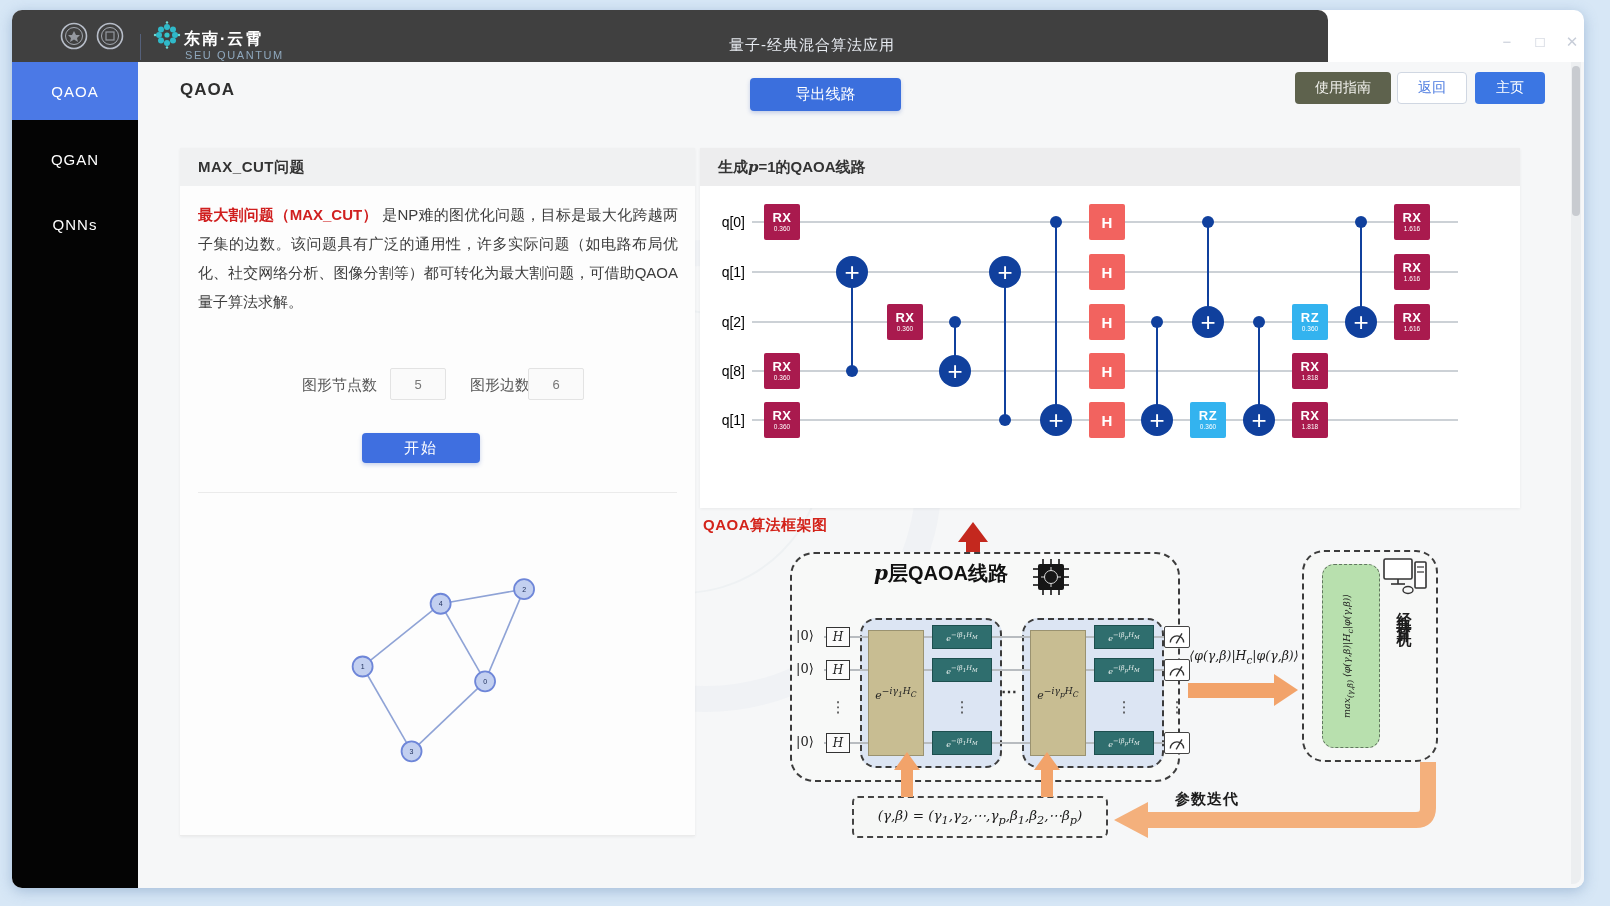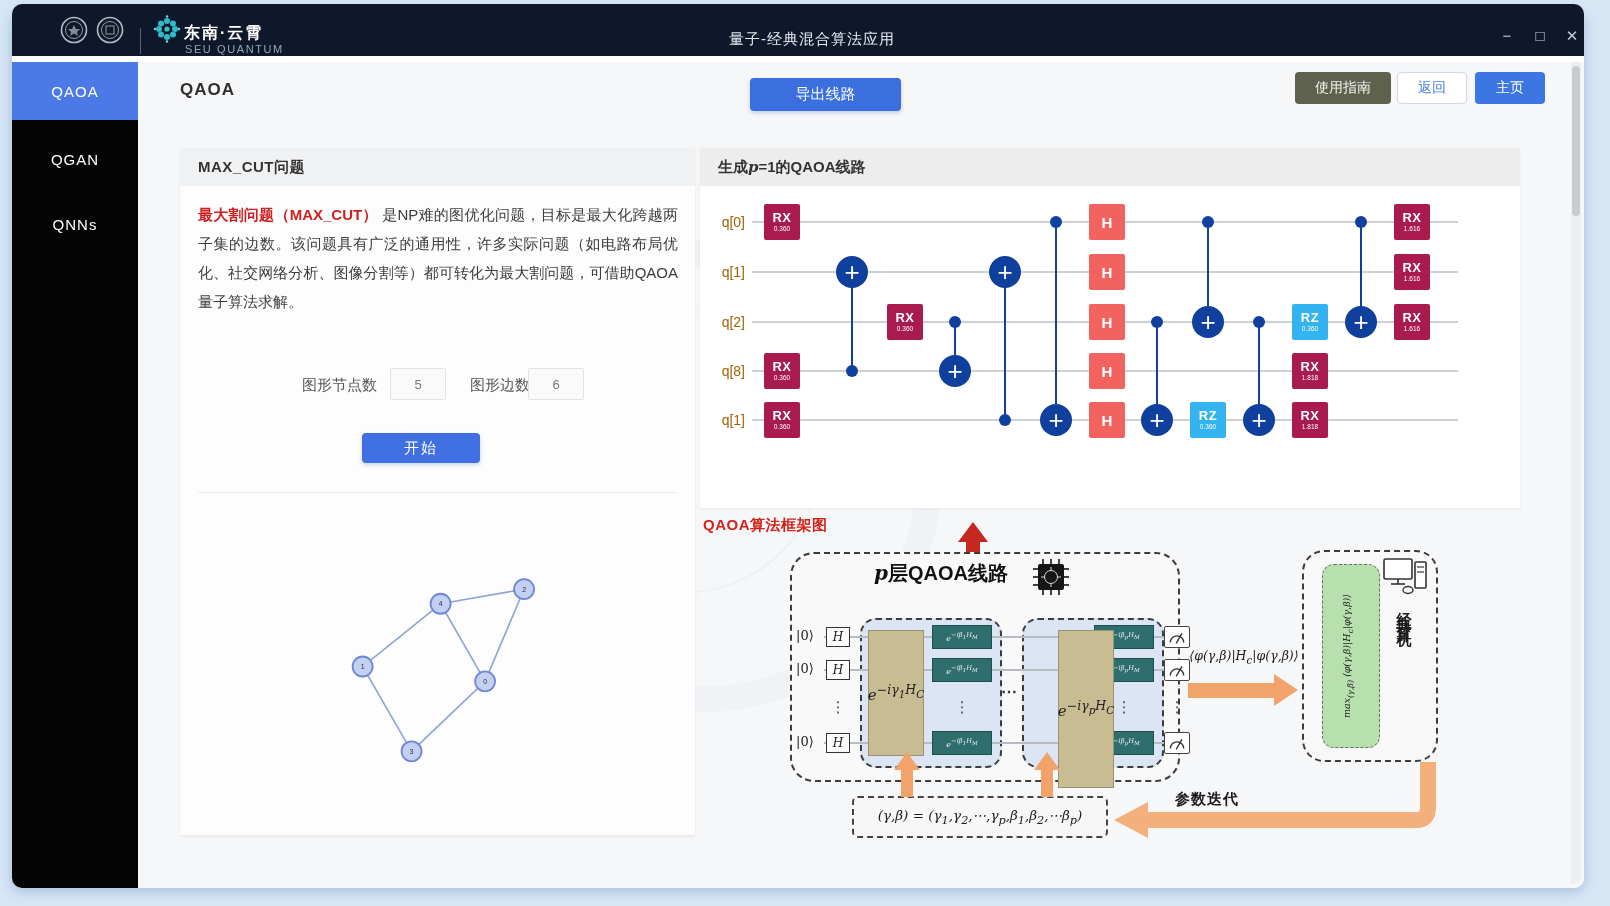--- a/index.html
+++ b/index.html
@@ -1,21 +1,21 @@
 <!DOCTYPE html>
 <html><head>
 <meta charset="utf-8">
 <style>
   html,body{margin:0;padding:0;background:#d7e7f6;font-family:"Liberation Sans",sans-serif;}
   .stage{position:relative;width:1610px;height:906px;overflow:hidden;background:#d7e7f6;}
   .abs{position:absolute;}
   
   .window-bg{left:12px;top:10px;width:1572px;height:878px;background:#ffffff;border-radius:10px;
     box-shadow:0 3px 14px rgba(70,110,160,.35);}
-  .titlebar{left:12px;top:4px;width:1572px;height:52px;background:#0f172a;border-radius:10px 10px 0 0;}
+  .titlebar{left:12px;top:10px;width:1316px;height:52px;background:#404040;border-radius:10px 10px 0 0;}
   .seal{top:12px;}
   .brand-divider{left:128px;top:24px;width:1px;height:26px;background:#55607a;}
   .brand-cn{left:172px;top:19px;color:#fff;font-size:16px;font-weight:bold;letter-spacing:2px;}
   .brand-en{left:173px;top:39px;color:#8fa8bd;font-size:11px;letter-spacing:1.6px;}
   .win-title{left:480px;top:26px;width:640px;text-align:center;color:#e8ecf2;font-size:15px;letter-spacing:1px;}
   .win-ctl{top:24px;width:26px;text-align:center;color:#c7cdd8;font-size:15px;line-height:16px;cursor:default;}
   
   .sidebar{left:12px;top:62px;width:126px;height:826px;background:#040404;border-radius:0 0 0 10px;}
   .side-item{left:12px;width:126px;height:58px;color:#fff;font-size:15px;display:flex;align-items:center;justify-content:center;letter-spacing:1px;}
   .side-item.active{background:#4b79e6;}
@@ -41,38 +41,38 @@
   .input-label{font-size:15px;color:#555;}
   .num-input{width:56px;height:32px;border:1px solid #e3e3e3;background:#fafafa;border-radius:2px;
     text-align:center;font-size:13px;color:#777;font-family:"Liberation Sans",sans-serif;box-sizing:border-box;}
   .btn-start{left:182px;top:285px;width:118px;height:30px;background:#3f6fe0;color:#fff;font-size:15px;letter-spacing:2px;box-shadow:0 2px 4px rgba(40,80,180,.25);}
   .divider{height:1px;background:#ebebeb;}
   
   .circuit-card{left:700px;top:148px;width:820px;height:360px;background:#fff;box-shadow:0 1px 3px rgba(0,0,0,.06);}
   .circuit-head{left:0;top:0;width:100%;height:38px;background:#ededee;display:flex;align-items:center;}
   .circuit-head .t{margin-left:18px;font-size:15px;font-weight:bold;color:#333;}
   .circuit-head i{font-family:"DejaVu Serif",serif;}
-  .qlabel{width:40px;text-align:right;color:#a16207;font-size:14px;}
+  .qlabel{width:40px;text-align:right;color:#000000;font-size:14px;}
   .wire{height:1.5px;background:#ccd1d6;}
   .gate{width:36px;height:36px;display:flex;flex-direction:column;align-items:center;justify-content:center;
     color:#fff;border-radius:2px;line-height:1;}
   .gate .g{font-size:13px;font-weight:bold;letter-spacing:.5px;}
   .gate .gv{font-size:6.5px;margin-top:2px;}
   .gate.h{font-size:15px;font-weight:bold;}
   .cx-line{width:2.5px;}
   .cx-dot{width:12px;height:12px;border-radius:50%;}
   .cx-tgt{width:32px;height:32px;border-radius:50%;color:#fff;display:flex;align-items:center;justify-content:center;
     font-size:26px;font-weight:300;line-height:0;}
   
   .fw-title{left:703px;top:516px;color:#d3231a;font-size:15px;font-weight:bold;letter-spacing:.5px;}
   .fw-outer{left:790px;top:552px;width:390px;height:230px;border:2px dashed #3c3c3c;border-radius:24px;background:#f8f9f8;box-sizing:border-box;}
   .fw-box-title{left:856px;top:560px;width:170px;text-align:center;font-size:20px;font-weight:bold;color:#111;font-family:"DejaVu Serif",serif;}
   .fw-block{border:2px dashed #3c3c3c;border-radius:16px;background:#dce5f3;box-sizing:border-box;}
   .tan-box{background:#c8bd92;border:1px solid #9a9270;display:flex;align-items:center;justify-content:center;box-sizing:border-box;}
-  .tan-box span{font-size:15px;color:#222;font-family:"DejaVu Serif",serif;font-style:italic;}
+  .tan-box span{font-size:11px;color:#222;font-family:"DejaVu Serif",serif;font-style:italic;}
   .mix-box{background:#2f6e6e;border:1px solid #1d4f4f;display:flex;align-items:center;justify-content:center;box-sizing:border-box;}
   .mix-box span{font-size:8px;color:#e8f0ee;font-family:"DejaVu Serif",serif;font-style:italic;white-space:nowrap;}
   .ket{font-family:"DejaVu Serif",serif;font-size:13px;color:#222;}
   .hbox{width:24px;height:20px;border:1.5px solid #333;background:#fbfbfb;display:flex;align-items:center;justify-content:center;
     font-family:"DejaVu Serif",serif;font-style:italic;font-size:12px;color:#222;box-sizing:border-box;}
   .meas{width:26px;height:22px;border:1.5px solid #444;background:#fff;border-radius:2px;box-sizing:border-box;display:flex;align-items:center;justify-content:center;}
   .vdots{width:20px;text-align:center;font-size:15px;color:#444;}
   .hdots{font-size:16px;font-weight:bold;color:#333;}
   .fw-wire{height:1.2px;background:#b8bcc0;}
   .math{font-family:"DejaVu Serif",serif;font-style:italic;color:#1b1b1b;}
@@ -357,21 +357,21 @@
         </svg>
       </div>
       <div class="abs vdots" style="left: 828px; top: 698px;">⋮</div>
       <div class="abs vdots" style="left: 952px; top: 698px;">⋮</div>
       <div class="abs vdots" style="left: 1114px; top: 698px;">⋮</div>
       <div class="abs vdots" style="left: 1167px; top: 698px;">⋮</div>
     </div>
   <div class="abs tan-box" style="left:868px;top:630px;width:56px;height:126px;">
       <span>e<sup>−iγ<sub>1</sub>H<sub>C</sub></sup></span>
     </div>
-  <div class="abs tan-box" style="left:1030px;top:630px;width:56px;height:158px;margin-left:28px;">
+  <div class="abs tan-box" style="left:1030px;top:630px;width:56px;height:126px;">
       <span>e<sup>−iγ<sub>p</sub>H<sub>C</sub></sup></span>
     </div>
   <div class="abs hdots" style="left:1001px;top:682px;">⋯</div>
 
   <div class="abs math expect-label">⟨φ(γ,β)|H<sub>c</sub>|φ(γ,β)⟩</div>
   <div class="abs oa-hbody" style="left:1188px;top:683px;width:86px;"></div>
   <div class="abs oa-righthead" style="left:1274px;top:674px;"></div>
 
   <div class="abs classical-outer"></div>
   <div class="abs green-box"></div>

